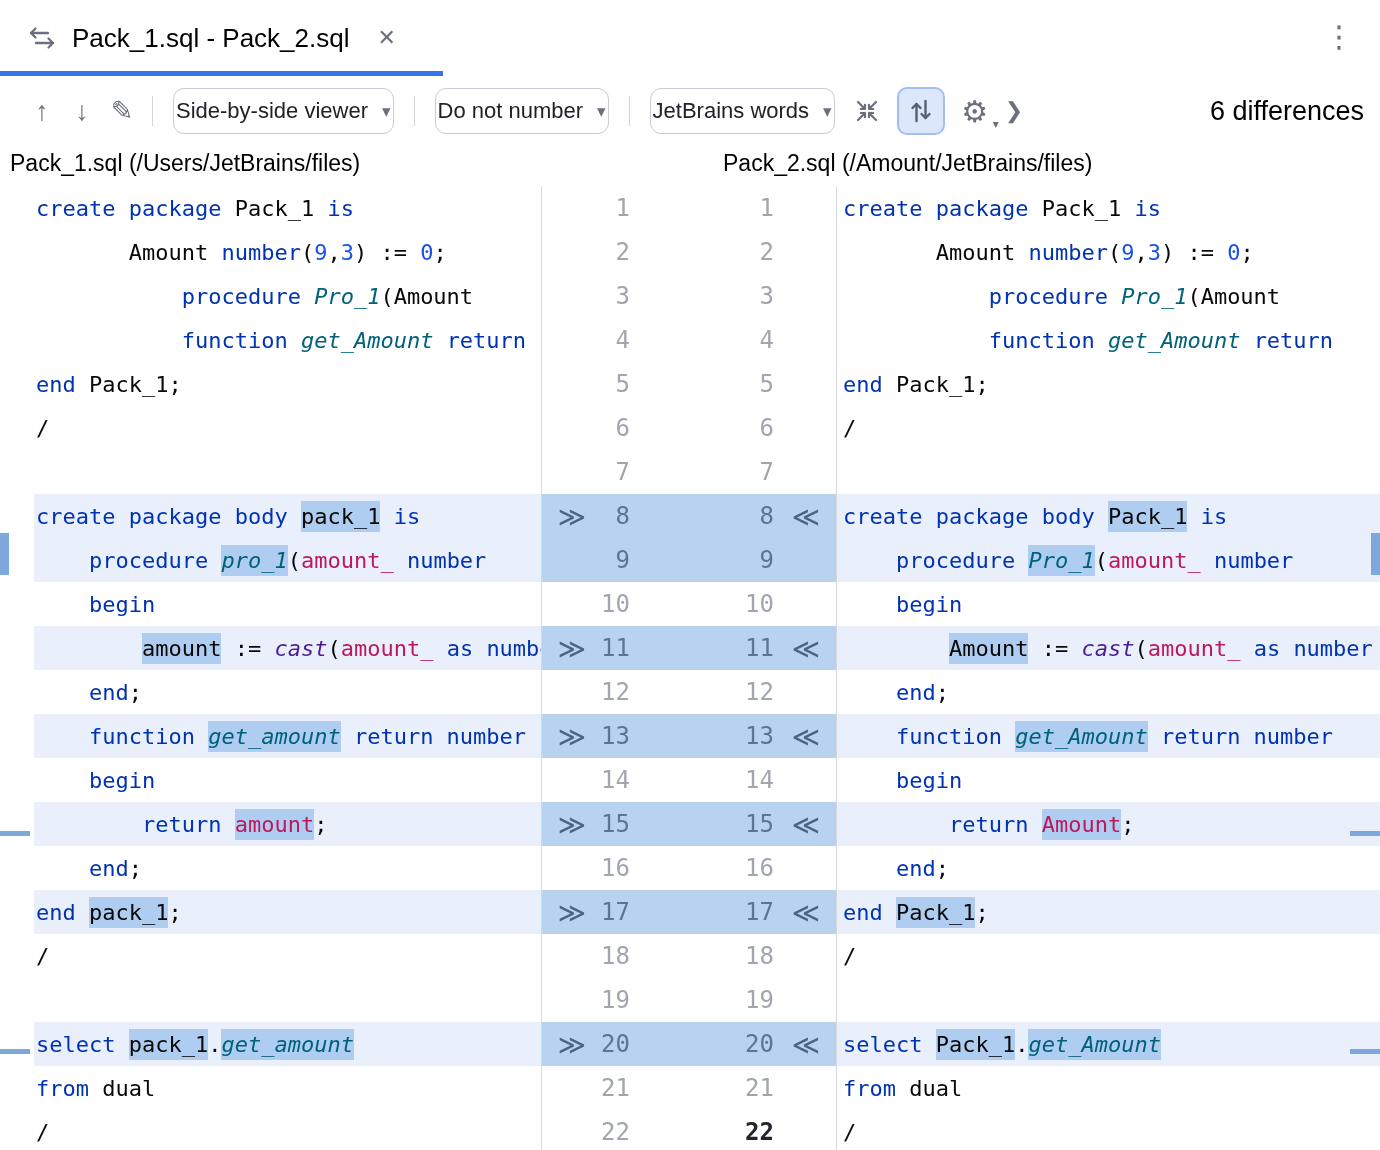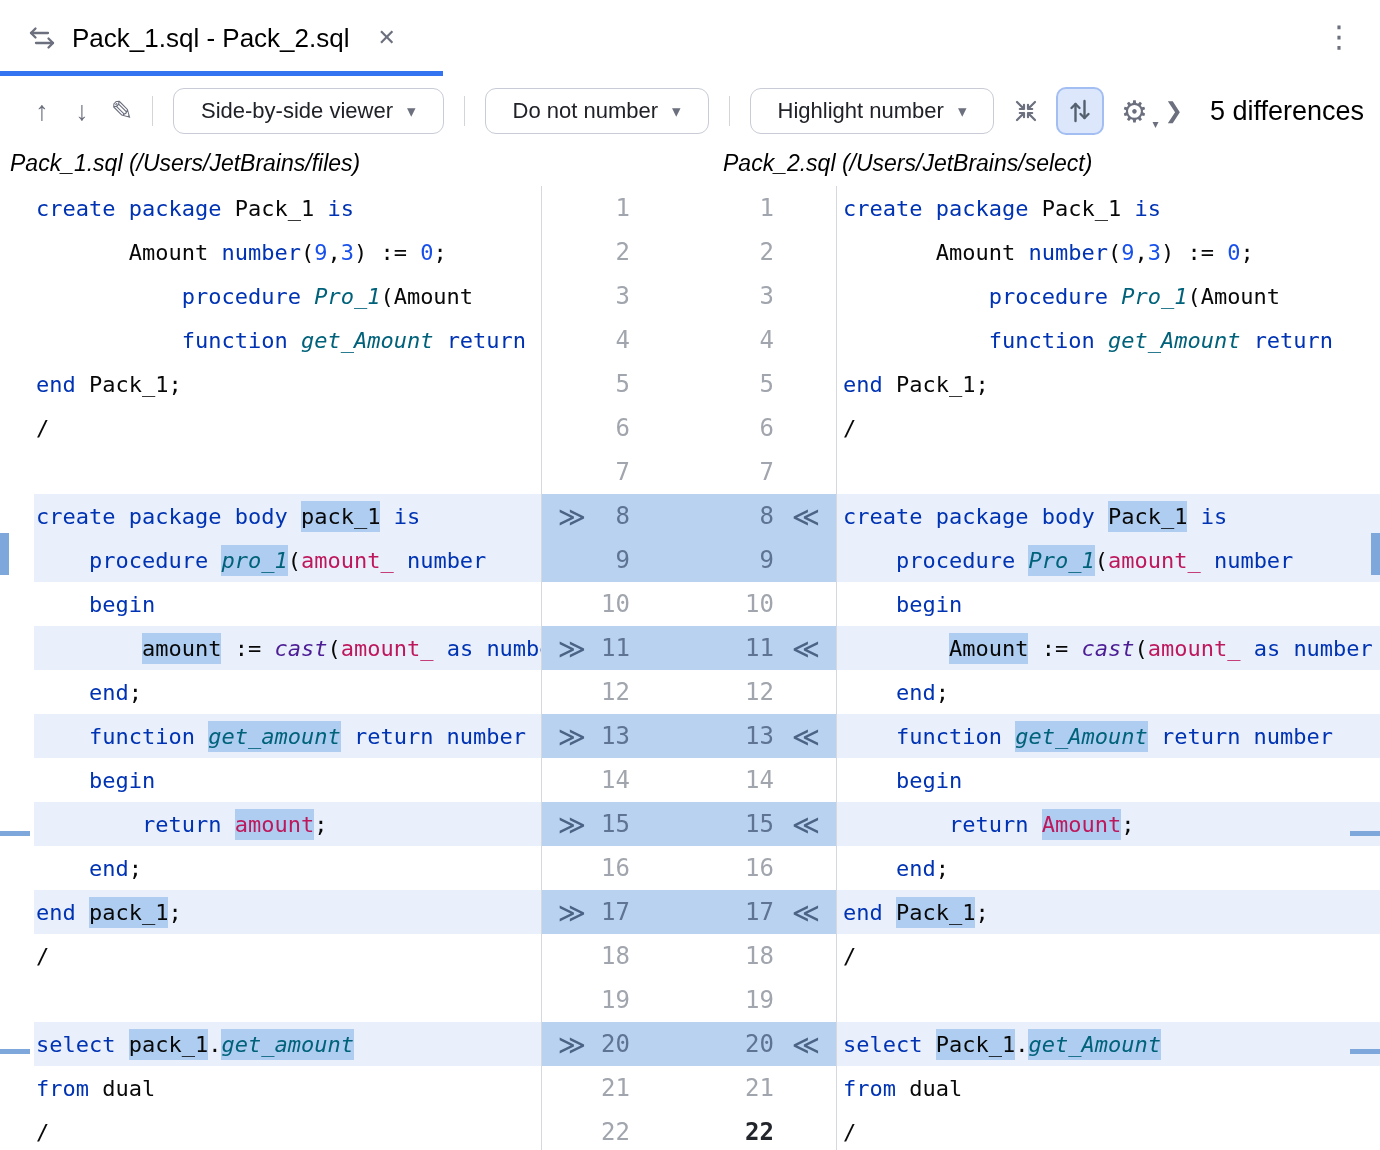--- a/index.html
+++ b/index.html
@@ -16,37 +16,37 @@
   .tab-underline { position:absolute; left:0; top:71px; width:443px; height:5px; background:#3574F0; }
   .kebab { position:absolute; right:26px; top:22px; font-size:30px; color:#6C707E; line-height:1; }
 
   
   .toolbar { position:absolute; top:76px; left:0; right:0; height:70px;
              display:flex; align-items:center; padding:0 10px 0 22px; }
   .tbtn-icon { width:40px; height:44px; display:flex; align-items:center; justify-content:center;
                color:#6C707E; font-size:27px; border-radius:8px; flex:none; }
   .tsep { width:1px; height:30px; background:#D3D5DB; margin:0 10px; flex:none; }
   .dropdown { height:46px; border:1.5px solid #C9CCD6; border-radius:11px; background:#fff;
-              display:flex; align-items:center; gap:14px; padding:0 27px; margin:0 10px;
+              display:flex; align-items:center; gap:14px; padding:0 2px; margin:0 10px;
               font-family:"Liberation Sans", sans-serif; font-size:22px; color:#202228;
               white-space:nowrap; cursor:pointer; flex:none; }
   .dd-arrow { font-size:17px; color:#6C707E; }
   .icon-svg { display:flex; align-items:center; justify-content:center; width:44px; height:44px;
               border-radius:8px; flex:none; }
   .sync-btn { width:48px; height:48px; background:#DCE7FB; border:2px solid #A3BEF2;
               border-radius:10px; display:flex; align-items:center; justify-content:center;
               margin:0 8px; flex:none; }
   .gear-wrap { position:relative; width:44px; height:44px; display:flex; align-items:center;
                justify-content:center; color:#6C707E; font-size:30px; flex:none; }
   .gear-caret { position:absolute; right:-2px; bottom:2px; font-size:12px; color:#6C707E; }
   .chev-right { font-size:22px; color:#6C707E; margin:0 8px; flex:none; }
   .diff-count { margin-left:auto; font-size:27px; color:#000; padding-right:6px; white-space:nowrap; }
 
   
-  .file-headers { position:absolute; top:146px; left:0; right:0; height:40px;font-style:italic; }
+  .file-headers { position:absolute; top:146px; left:0; right:0; height:40px; }
   .fh { position:absolute; top:4px; font-size:23px; color:#000; white-space:nowrap; }
   .fh-left { left:10px; }
   .fh-right { left:723px; }
 
   
   .diff { position:absolute; top:186px; left:0; right:0; bottom:0;
           font-family:"DejaVu Sans Mono", monospace; }
   .panel { position:absolute; top:0; height:100%; overflow:hidden; background:#fff; }
   .panel-left { left:0; width:541px; }
   .panel-right { left:837px; width:543px; }
@@ -120,21 +120,21 @@
     </button>
     <div class="tsep"></div>
 
     <button class="dropdown">
       <span>Do not number</span>
       <span class="dd-arrow">▾</span>
     </button>
     <div class="tsep"></div>
 
     <button class="dropdown">
-      <span>Highlight number</span>
+      <span>JetBrains words</span>
       <span class="dd-arrow">▾</span>
     </button>
 
     <span class="icon-svg">
       <svg width="30" height="30" viewBox="0 0 30 30" fill="none" stroke="#6C707E" stroke-width="2.2" stroke-linecap="round" stroke-linejoin="round">
         <path d="M6 6 L13 13 M13 13 V8.8 M13 13 H8.8"></path>
         <path d="M24 24 L17 17 M17 17 V21.2 M17 17 H21.2"></path>
         <path d="M24 6 L17 13 M17 13 V8.8 M17 13 H21.2"></path>
         <path d="M6 24 L13 17 M13 17 V21.2 M13 17 H8.8"></path>
       </svg>
@@ -149,26 +149,26 @@
       </svg>
     </span>
 
     <span class="gear-wrap">
       <span>⚙</span>
       <span class="gear-caret">▾</span>
     </span>
 
     <span class="chev-right">❯</span>
 
-    <span class="diff-count">5 differences</span>
+    <span class="diff-count">6 differences</span>
   </div>
 
   <div class="file-headers">
     <span class="fh fh-left">Pack_1.sql (/Users/JetBrains/files)</span>
-    <span class="fh fh-right">Pack_2.sql (/Users/JetBrains/select)</span>
+    <span class="fh fh-right">Pack_2.sql (/Amount/JetBrains/files)</span>
   </div>
 
   <div class="diff">
     <div class="panel panel-left">
         <div class="code-row"><span class="seg-kw">create package </span><span class="seg-pl">Pack_1 </span><span class="seg-kw">is</span></div>
         <div class="code-row"><span class="seg-pl">       Amount </span><span class="seg-kw">number</span><span class="seg-pl">(</span><span class="seg-num">9</span><span class="seg-pl">,</span><span class="seg-num">3</span><span class="seg-pl">) := </span><span class="seg-num">0</span><span class="seg-pl">;</span></div>
         <div class="code-row"><span class="seg-pl">           </span><span class="seg-kw">procedure </span><span class="seg-fn">Pro_1</span><span class="seg-pl">(Amount</span></div>
         <div class="code-row"><span class="seg-pl">           </span><span class="seg-kw">function </span><span class="seg-fn">get_Amount </span><span class="seg-kw">return</span></div>
         <div class="code-row"><span class="seg-kw">end </span><span class="seg-pl">Pack_1;</span></div>
         <div class="code-row"><span class="seg-pl">/</span></div>

